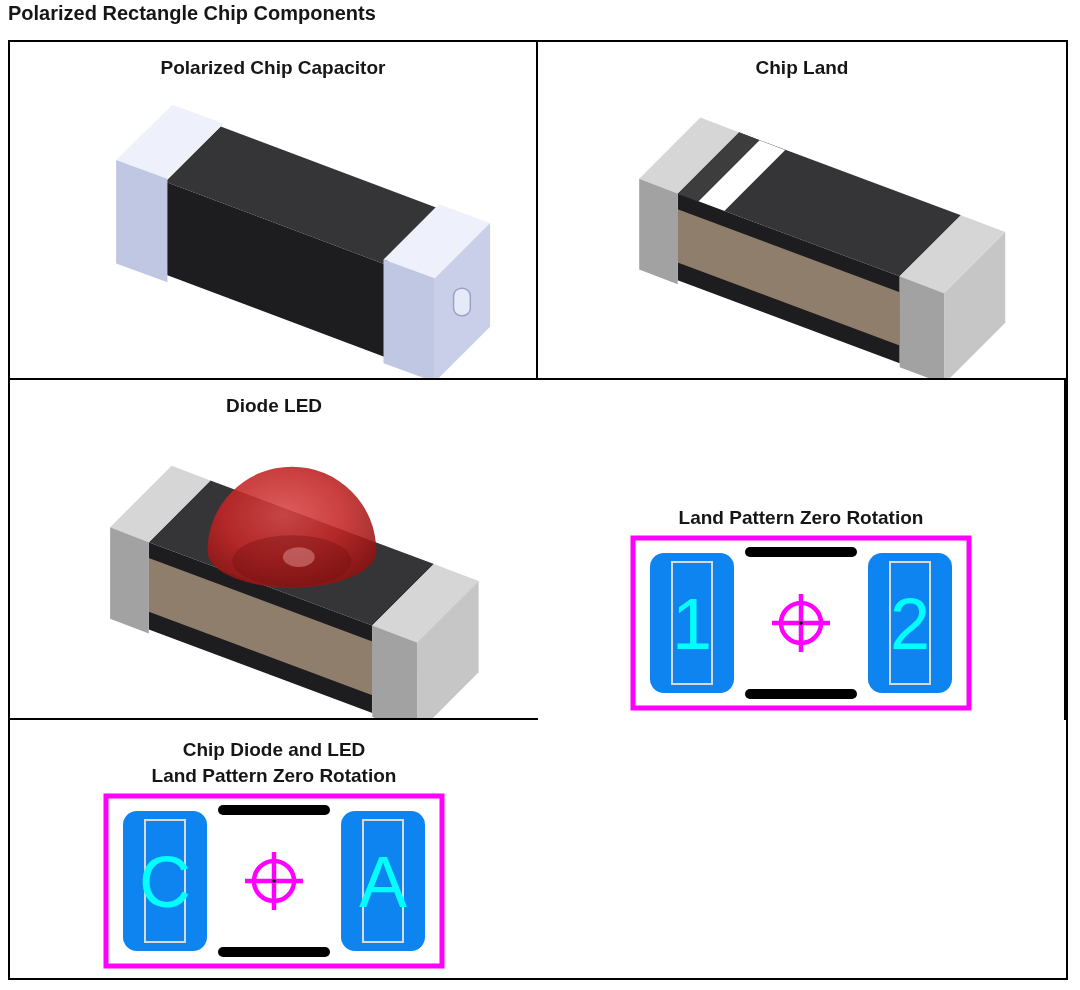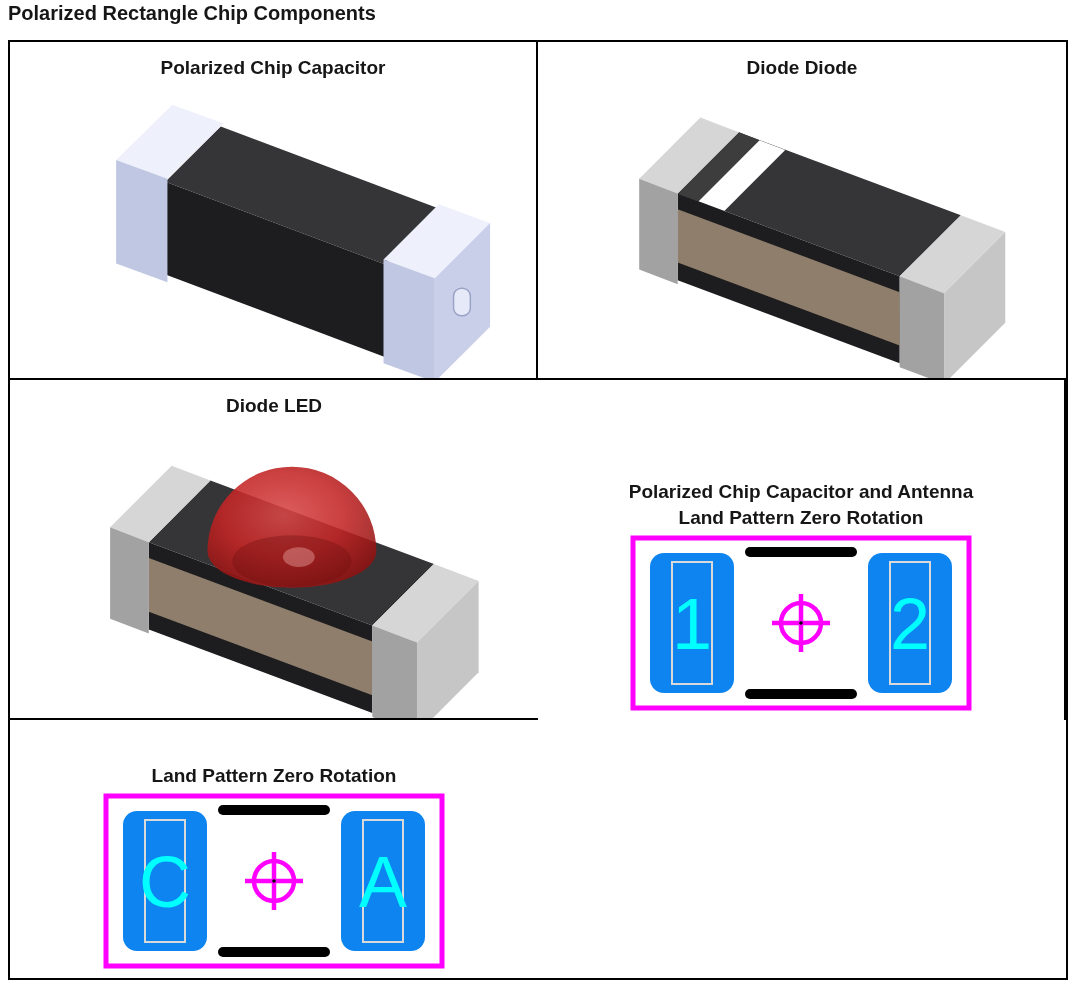--- a/index.html
+++ b/index.html
@@ -87,21 +87,21 @@
           <polygon class="cap-top" points="388,119 440,138 384,194 332,175"></polygon>
           <polygon class="cap-front" points="332,175 384,194 384,299 332,280"></polygon>
           <polygon class="cap-end" points="440,138 440,243 384,299 384,194"></polygon>
 
           <rect x="403" y="204" width="17" height="28" rx="8" fill="#e6eaf8" stroke="#9aa2c6" stroke-width="1.5"></rect>
         </g>
       </svg>
     </div>
 
     <div class="cell last-col">
-      <div class="cell-title">Diode Diode</div>
+      <div class="cell-title">Chip Land</div>
       <svg width="470" height="296" viewBox="0 0 470 300">
         <g transform="translate(20,20)">
 
           <polygon class="body-top" points="151,31 376,115 314,177 89,93"></polygon>
 
           <polygon class="dark-stripe" points="151,31 172,39 110,101 89,93"></polygon>
           <polygon class="white-stripe" points="172,39 198,49 136,111 110,101"></polygon>
 
           <polygon class="body-front" points="89,93 314,177 314,265 89,181"></polygon>
           <polygon class="tan-face" points="89,109 314,193 314,247 89,163"></polygon>
@@ -143,21 +143,20 @@
 
           <path d="M 148 102 A 85 85 0 0 1 318 102 A 85 37 0 0 1 148 102 Z" fill="url(#domeGrad)" opacity="0.88"></path>
           <ellipse cx="233" cy="112" rx="60" ry="26" fill="#6d0f0f" opacity="0.35"></ellipse>
           <ellipse cx="240" cy="108" rx="16" ry="10" fill="#e9a0a0" opacity="0.45"></ellipse>
         </g>
       </svg>
     </div>
 
     <div class="cell last-row">
       <div class="cell-title two-line">
-        <div>Polarized Chip Capacitor and Antenna</div>
         <div>Land Pattern Zero Rotation</div>
       </div>
       <svg width="536" height="188" viewBox="0 0 536 188">
         <rect class="lp-outline" x="100" y="6" width="336" height="170"></rect>
         <rect class="lp-bar" x="212" y="15" width="112" height="10" rx="5"></rect>
         <rect class="lp-bar" x="212" y="157" width="112" height="10" rx="5"></rect>
         <rect class="lp-pad" x="117" y="21" width="84" height="140" rx="14"></rect>
         <rect class="lp-pad" x="335" y="21" width="84" height="140" rx="14"></rect>
         <rect class="lp-pad-inner" x="139" y="30" width="40" height="122"></rect>
         <rect class="lp-pad-inner" x="357" y="30" width="40" height="122"></rect>
@@ -167,20 +166,21 @@
           <circle class="lp-cross" cx="268" cy="91" r="20"></circle>
           <line class="lp-cross" x1="239" y1="91" x2="297" y2="91"></line>
           <line class="lp-cross" x1="268" y1="62" x2="268" y2="120"></line>
           <circle cx="268" cy="91" r="1.8" fill="#000"></circle>
         </g>
       </svg>
     </div>
 
     <div class="cell last-col last-row">
       <div class="cell-title two-line">
+        <div>Chip Diode and LED</div>
         <div>Land Pattern Zero Rotation</div>
       </div>
       <svg width="536" height="188" viewBox="0 0 536 188">
         <rect class="lp-outline" x="100" y="6" width="336" height="170"></rect>
         <rect class="lp-bar" x="212" y="15" width="112" height="10" rx="5"></rect>
         <rect class="lp-bar" x="212" y="157" width="112" height="10" rx="5"></rect>
         <rect class="lp-pad" x="117" y="21" width="84" height="140" rx="14"></rect>
         <rect class="lp-pad" x="335" y="21" width="84" height="140" rx="14"></rect>
         <rect class="lp-pad-inner" x="139" y="30" width="40" height="122"></rect>
         <rect class="lp-pad-inner" x="357" y="30" width="40" height="122"></rect>

